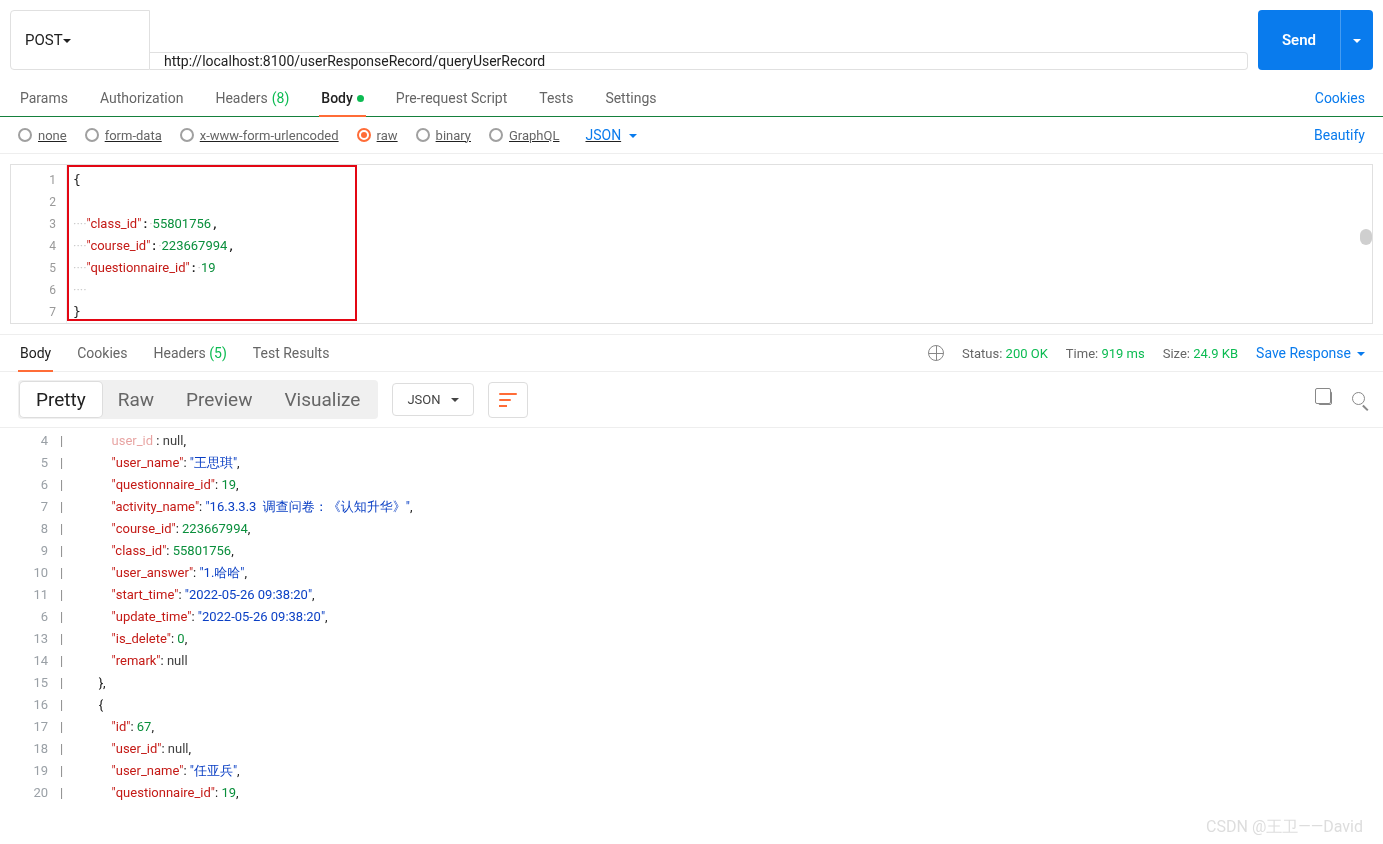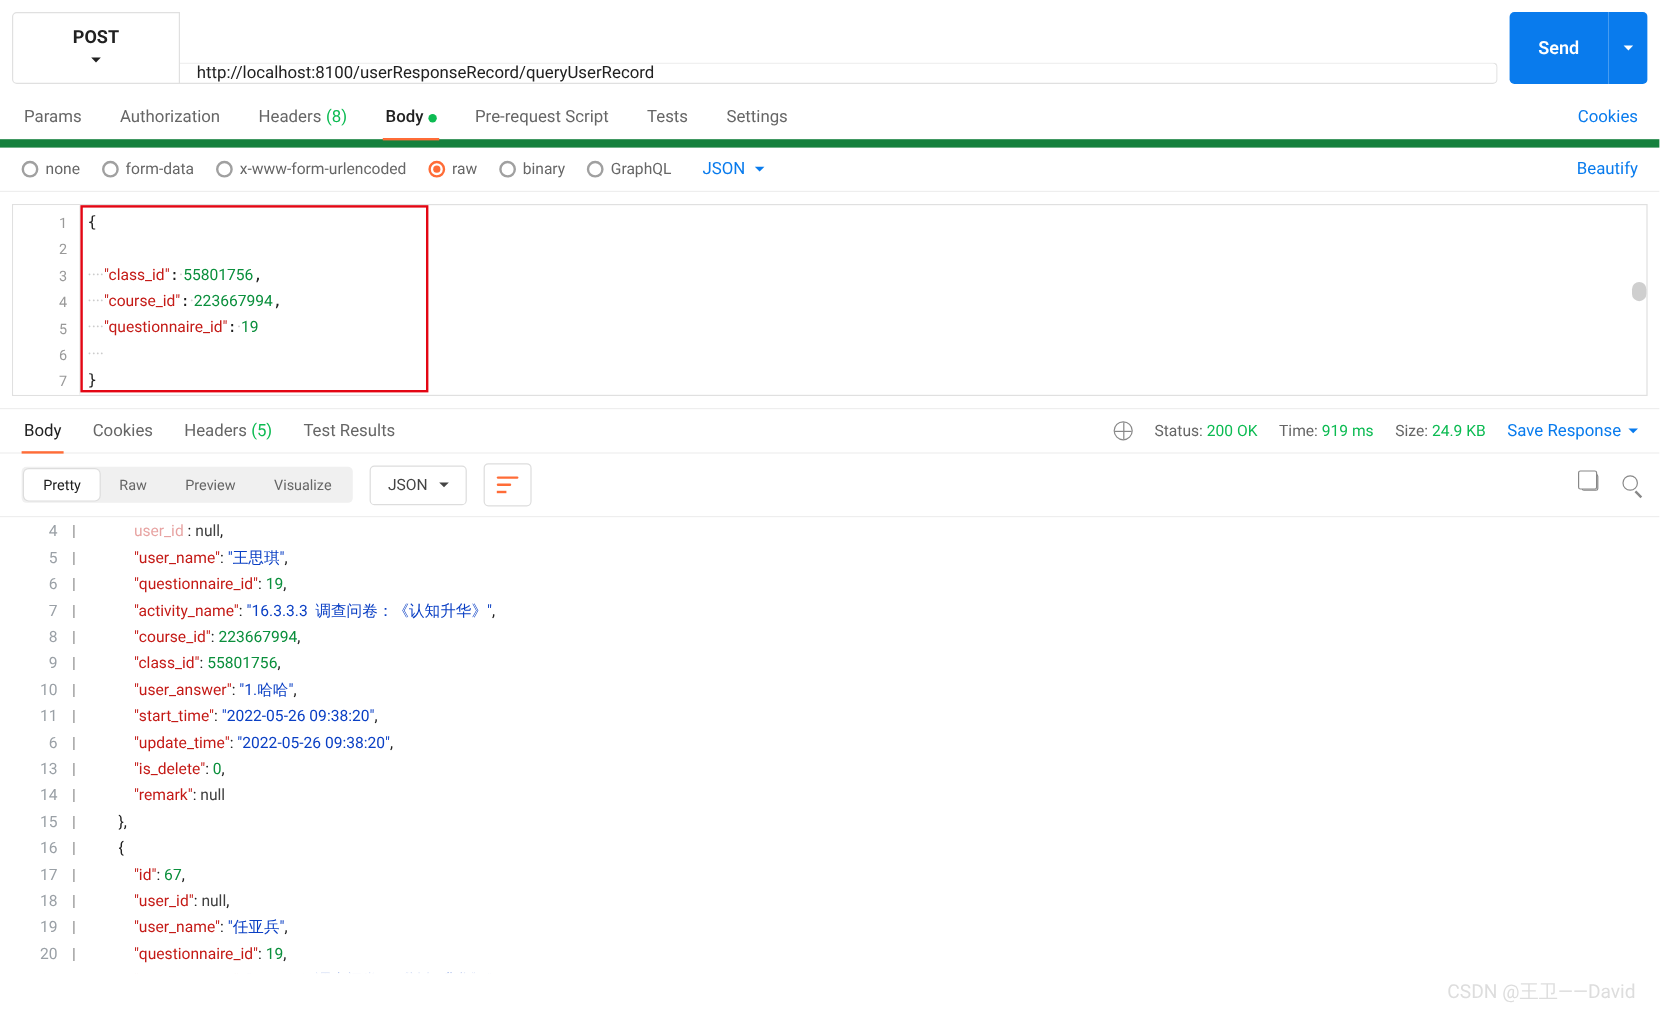--- a/index.html
+++ b/index.html
@@ -1,39 +1,39 @@
 <!DOCTYPE html>
 <html><head>
 <meta charset="utf-8">
 <style>
   * { box-sizing: border-box; font-family: -apple-system, BlinkMacSystemFont, "Segoe UI", Roboto, Helvetica, Arial, sans-serif; }
   body { margin: 0; padding: 0; background: #fff; color: #212121; font-size: 13px; }
 
   
   .request-bar { display:flex; align-items:stretch; gap:10px; padding:10px; background:#fff; }
-  .method-dd { display:flex; align-items:center; justify-content:center; width:140px; padding:0 14px; border:1px solid #e0e0e0; border-radius:4px 0 0 4px; font-weight:700; font-size:15px; color:#212121;flex-direction:column; }
+  .method-dd { display:flex; align-items:center; justify-content:flex-start; width:140px; padding:0 14px; border:1px solid #e0e0e0; border-radius:4px 0 0 4px; font-weight:400; font-size:15px; color:#212121; }
   .url-input { flex:1; padding:0 14px; border:1px solid #e0e0e0; border-left:none; border-radius:0 4px 4px 0; font-size:14px; color:#212121; display:flex; align-items:center; margin-left:-10px;margin-top:42px; }
   .send-btn-group { display:flex; }
   .send-btn { background:#097bed; color:#fff; border:none; font-weight:600; font-size:15px; padding:0 24px; border-radius:4px 0 0 4px; cursor:pointer; }
   .send-dd-btn { background:#097bed; color:#fff; border:none; border-left:1px solid rgba(255,255,255,.25); padding:0 12px; border-radius:0 4px 4px 0; cursor:pointer; }
   .chev-down::after { content:""; display:inline-block; border:4px solid transparent; border-top-color:currentColor; transform:translateY(2px); }
 
   
-  .tabs-row { display:flex; align-items:center; justify-content:space-between; padding:0 18px; border-bottom:7px solid #15803d; }
+  .tabs-row { display:flex; align-items:center; justify-content:space-between; padding:0 18px; border-bottom:1px solid #15803d; }
   .tabs { display:flex; gap:28px; }
   .tab { padding:10px 2px; font-size:14px; color:#666; cursor:pointer; position:relative; display:flex; align-items:center; gap:4px; }
   .tab.active { color:#212121; font-weight:500; }
   .tab.active::after { content:""; position:absolute; left:0; right:0; bottom:-1px; height:2px; background:#ff6c37; }
   .count-tag { color:#0cbb52; }
   .dot-green { width:7px; height:7px; border-radius:50%; background:#0cbb52; display:inline-block; }
   .link-blue { color:#097bed; font-size:14px; cursor:pointer; }
 
   
   .body-type-row { display:flex; align-items:center; justify-content:space-between; padding:10px 18px; border-bottom:1px solid #eee; }
-  .radio-group { display:flex; align-items:center; gap:18px; flex-wrap:wrap; }
+  .radio-group { display:flex; align-items:center; gap:18px; flex-wrap:wrap;text-decoration:underline; }
   .radio-item { display:flex; align-items:center; gap:6px; font-size:13px; color:#666; cursor:pointer; }
   .radio-dot { width:14px; height:14px; border-radius:50%; border:2px solid #a0a0a0; position:relative; }
   .radio-dot.sel { border-color:#ff6c37; }
   .radio-dot.sel::after { content:""; position:absolute; inset:2px; border-radius:50%; background:#ff6c37; }
   .json-sel { color:#097bed; font-size:14px; display:flex; align-items:center; gap:8px; cursor:pointer; margin-left:8px; }
 
   
   .editor-wrap { display:flex; margin:10px; border:1px solid #e0e0e0; position:relative; height:160px; }
   .gutter { width:56px; background:#fff; border-right:1px solid #eee; text-align:right; padding:4px 10px 4px 0; font-family:Menlo,Consolas,monospace; font-size:12px; color:#999; }
   .gutter div{ line-height:22px; }
@@ -52,21 +52,21 @@
   .resp-tab.active::after { content:""; position:absolute; left:0; right:0; bottom:-1px; height:2px; background:#ff6c37; }
   .resp-meta { display:flex; align-items:center; gap:18px; font-size:13px; color:#666; }
   .resp-meta .ok { color:#0cbb52; }
   .globe-icon { width:16px; height:16px; border:1.5px solid #888; border-radius:50%; position:relative; }
   .globe-icon::before{content:"";position:absolute;left:50%;top:0;bottom:0;width:1px;background:#888;}
   .globe-icon::after{content:"";position:absolute;top:50%;left:0;right:0;height:1px;background:#888;}
 
   
   .resp-toolbar { display:flex; align-items:center; justify-content:space-between; padding:8px 18px; border-bottom:1px solid #eee; }
   .pill-group { display:flex; background:#f0f0f0; border-radius:4px; padding:2px; gap:0; }
-  .pill { padding:6px 16px; font-size:12px; color:#666; cursor:pointer; border-radius:4px; }
+  .pill { padding:6px 16px; font-size:19px; color:#666; cursor:pointer; border-radius:4px; }
   .pill.active { background:#fff; color:#212121; box-shadow:0 0 0 1px #ddd; }
   .tool-right { display:flex; align-items:center; gap:20px; }
   .sel-json { display:flex; align-items:center; gap:10px; border:1px solid #ddd; border-radius:4px; padding:8px 14px; font-size:13px; color:#444; cursor:pointer; }
   .wrap-btn { border:1px solid #ddd; border-radius:4px; width:40px; height:36px; display:flex; align-items:center; justify-content:center; cursor:pointer; color:#ff6c37; font-weight:700; }
   .wrap-glyph{display:inline-block;width:18px;height:14px;position:relative;}
   .wrap-glyph::before{content:"";position:absolute;left:0;top:0;right:0;height:2px;background:#ff6c37;border-radius:1px;}
   .wrap-glyph::after{content:"";position:absolute;left:0;top:6px;right:6px;height:2px;background:#ff6c37;border-radius:1px;}
   .wrap-arrow{position:absolute;left:0;bottom:0;width:8px;height:2px;background:#ff6c37;}
   .icon-btn { color:#666; cursor:pointer; }
   .copy-icon{display:inline-block;width:14px;height:14px;border:1.5px solid #888;border-radius:2px;position:relative;}

